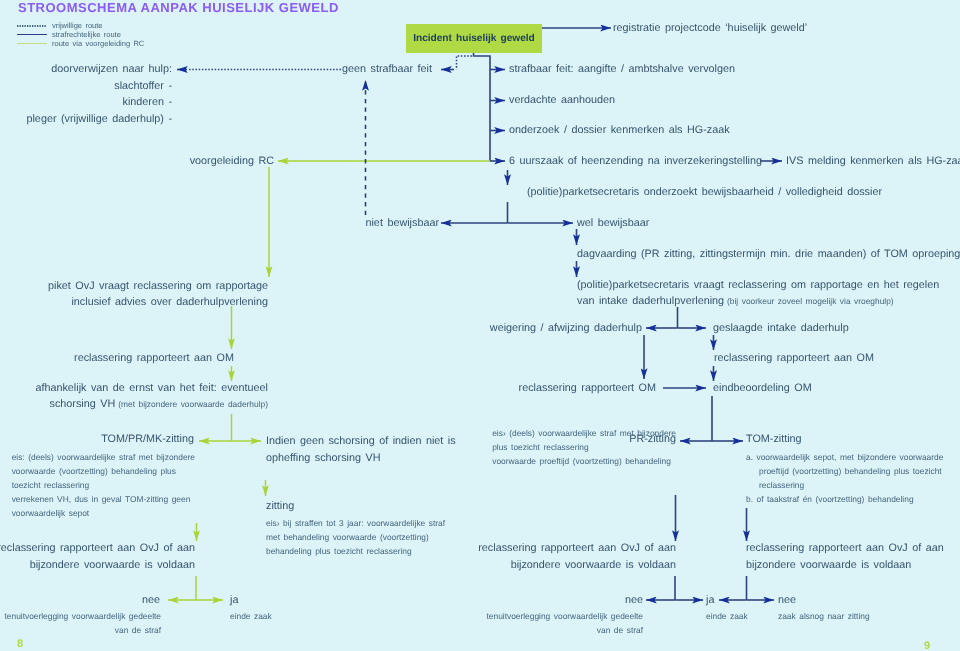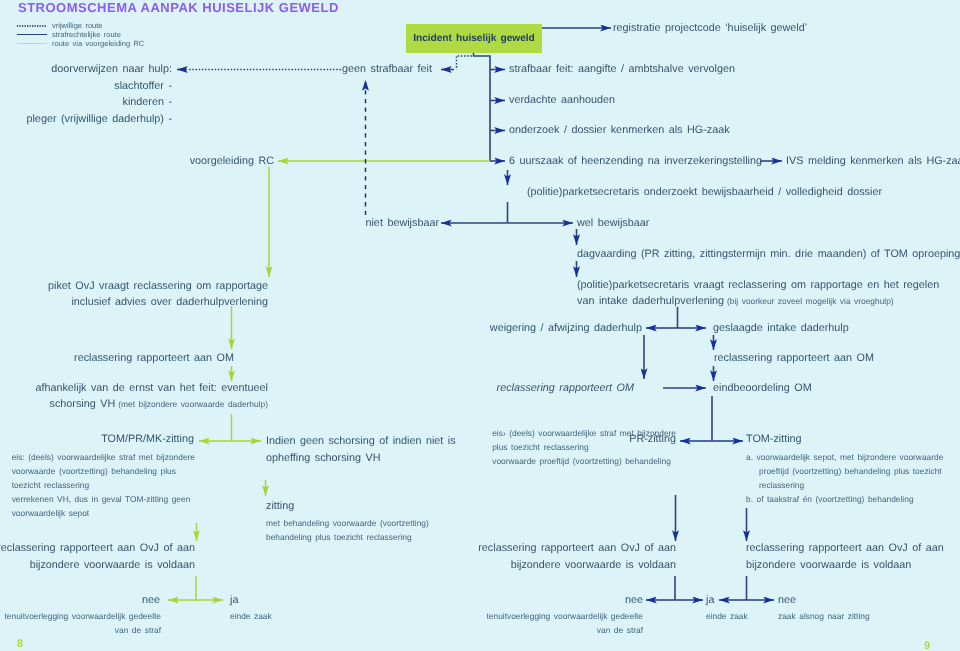--- a/index.html
+++ b/index.html
@@ -191,40 +191,41 @@
 <div class="abs node" style="left:713px;top:322px;">geslaagde intake daderhulp</div>
 
 <div class="abs node" style="left:714px;top:352px;">reclassering rapporteert aan OM</div>
 <div class="abs node r" style="right:726px;top:352px;">reclassering rapporteert aan OM</div>
 
 <div class="abs node r" style="right:692px;top:382px;">afhankelijk van de ernst van het feit: eventueel</div>
 <div class="abs node r" style="right:692px;top:398px;">
   <span>schorsing VH</span><span class="inlinesmall">(met bijzondere voorwaarde daderhulp)</span>
 </div>
 
-<div class="abs node r" style="right:326px;top:382px;font-style:italic;">reclassering rapporteert OM</div>
+<div class="abs node r" style="right:304px;top:382px;">reclassering rapporteert OM</div>
 <div class="abs node" style="left:713px;top:382px;">eindbeoordeling OM</div>
 
 <div class="abs node r" style="right:766px;top:433px;">TOM/PR/MK-zitting</div>
 <div class="abs small" style="right:765px;top:450px;">
   <div>eis: (deels) voorwaardelijke straf met bijzondere</div>
   <div>voorwaarde (voortzetting) behandeling plus</div>
   <div>toezicht reclassering</div>
   <div>verrekenen VH, dus in geval TOM-zitting geen</div>
   <div>voorwaardelijk sepot</div>
 </div>
 <div class="abs node r" style="right:765px;top:542px;">reclassering rapporteert aan OvJ of aan</div>
 <div class="abs node r" style="right:765px;top:559px;">bijzondere voorwaarde is voldaan</div>
 
 <div class="abs node" style="left:266px;top:433px;line-height:16.5px;">
   <div>Indien geen schorsing of indien niet is</div>
   <div>opheffing schorsing VH</div>
 </div>
 <div class="abs node" style="left:266px;top:500px;">zitting</div>
 <div class="abs small" style="left:266px;top:516px;">
+  <div>eis› bij straffen tot 3 jaar: voorwaardelijke straf</div>
   <div>met behandeling voorwaarde (voortzetting)</div>
   <div>behandeling plus toezicht reclassering</div>
 </div>
 
 <div class="abs node r" style="right:284px;top:433px;">PR-zitting</div>
 <div class="abs small" style="right:284px;top:426px;text-align:left;">
   <div>eis› (deels) voorwaardelijke straf met bijzondere</div>
   <div>plus toezicht reclassering</div>
   <div>voorwaarde proeftijd (voortzetting) behandeling</div>
 </div>

